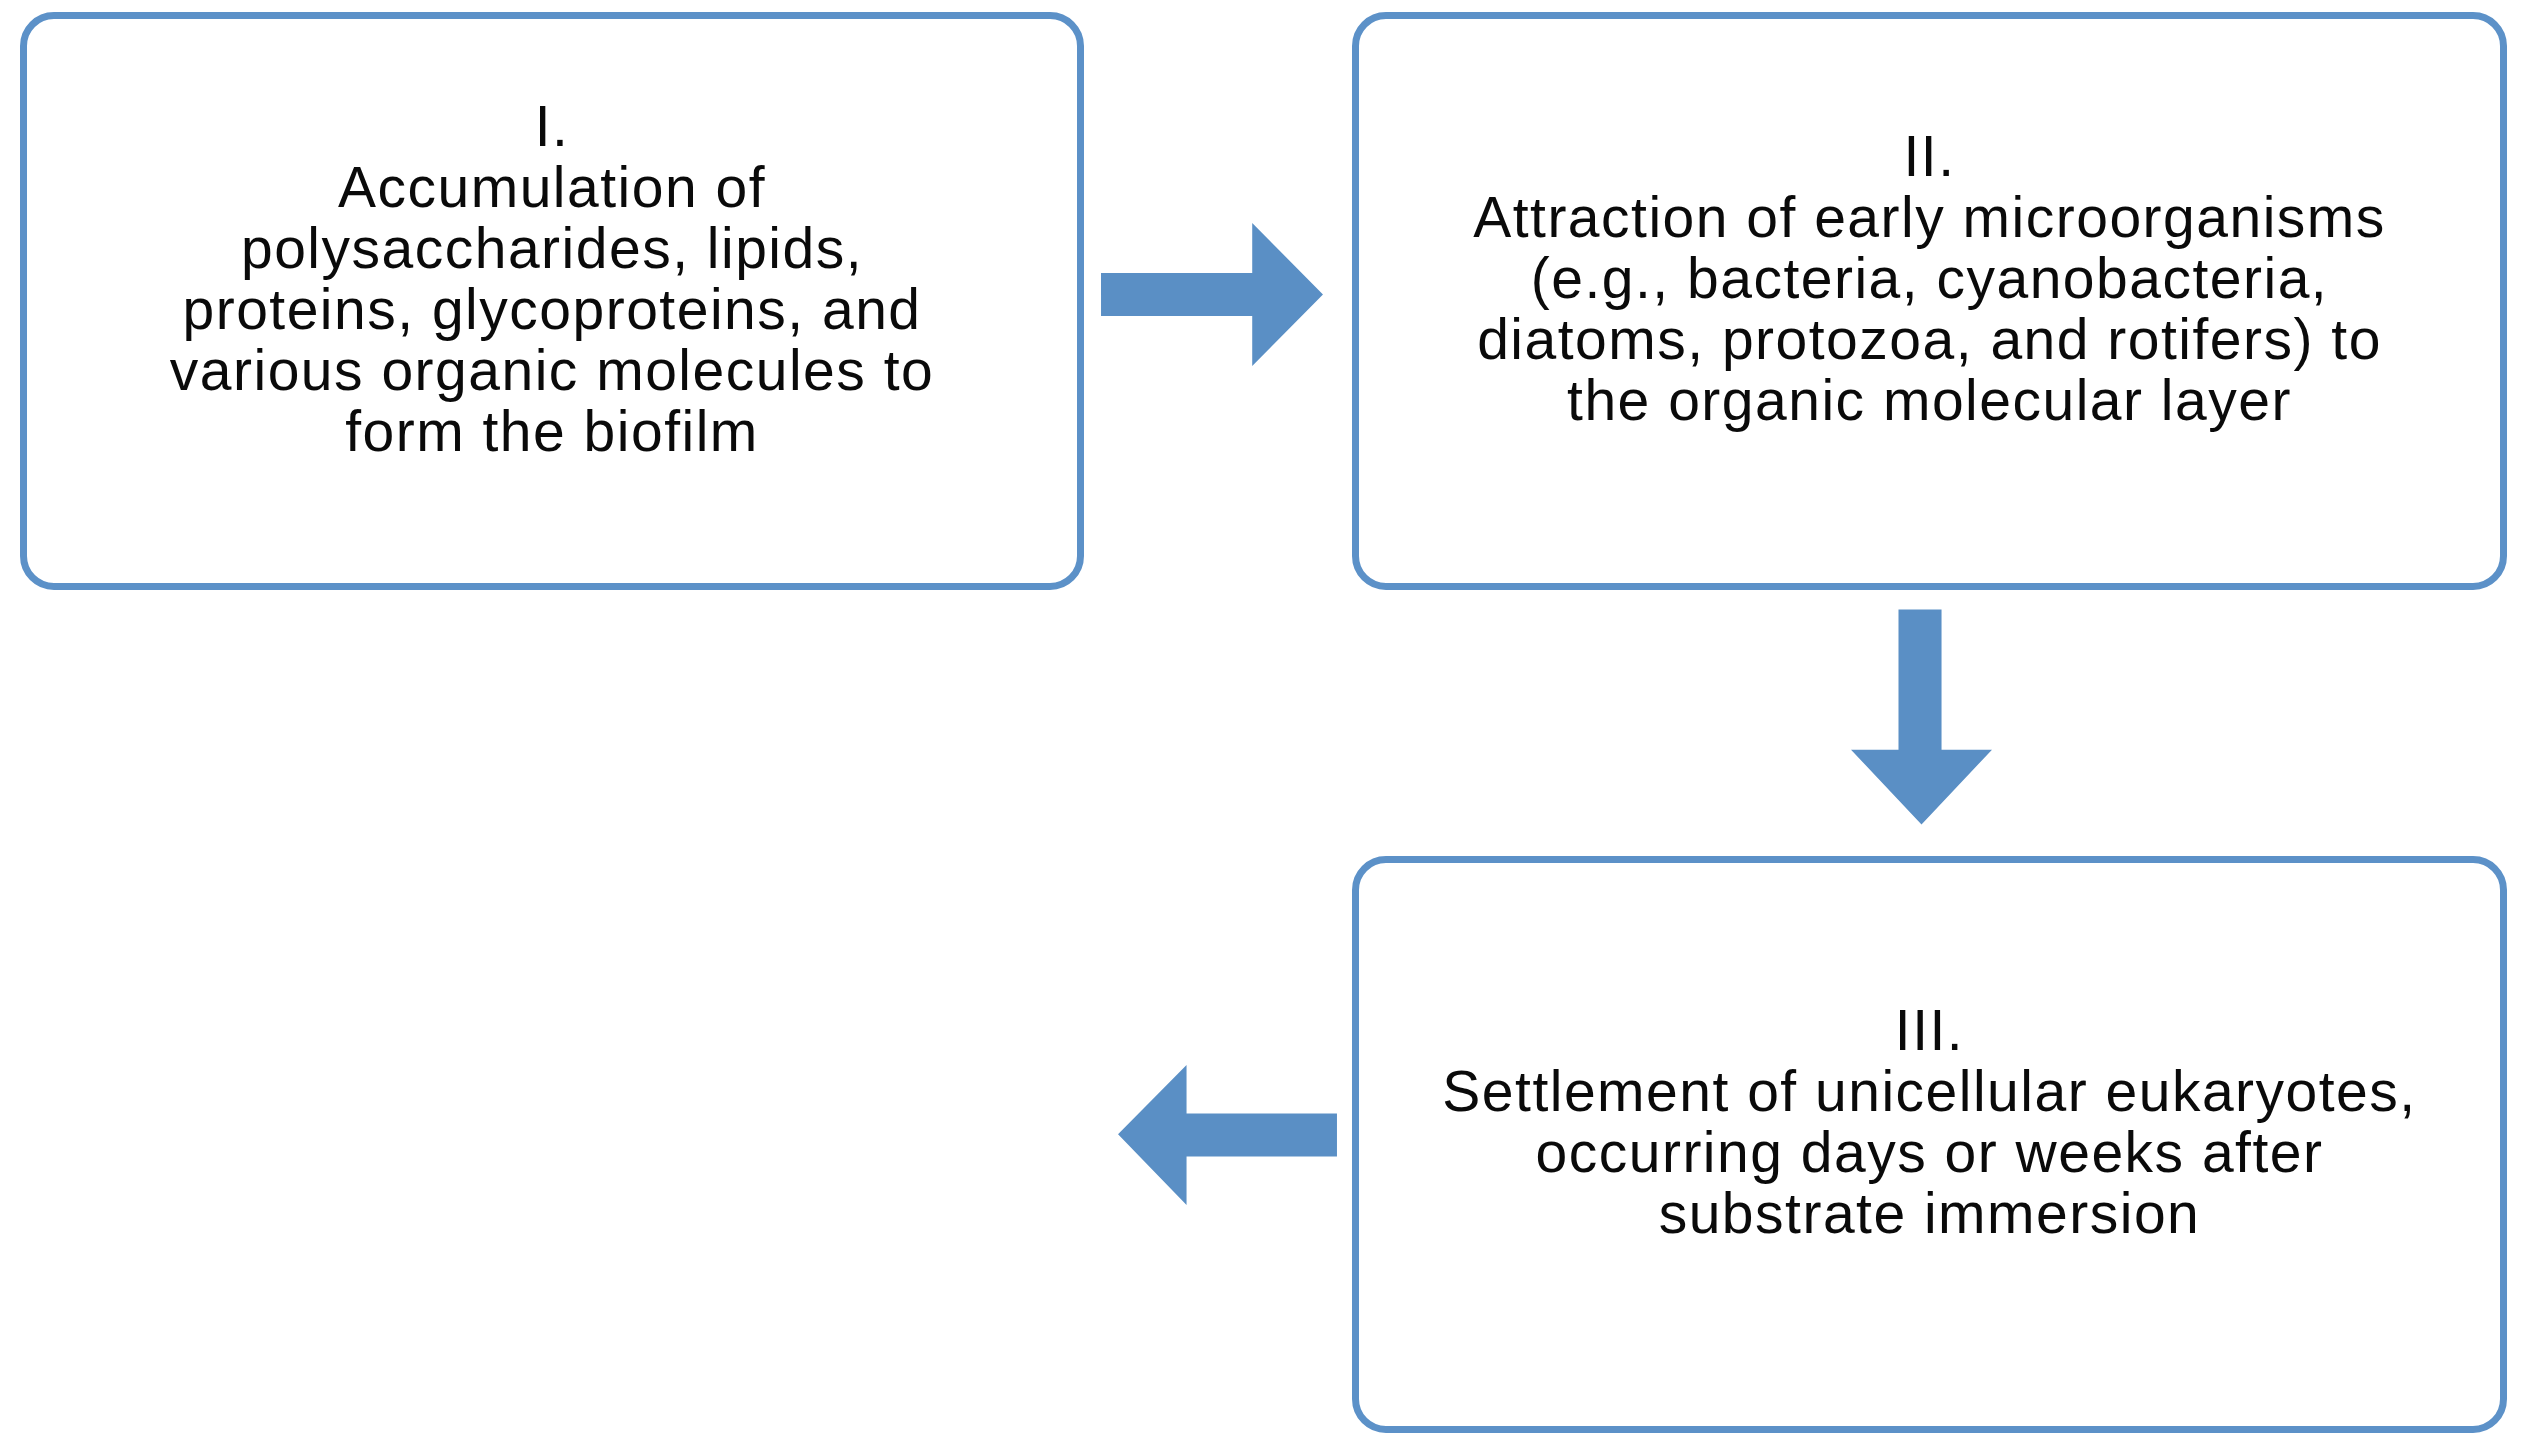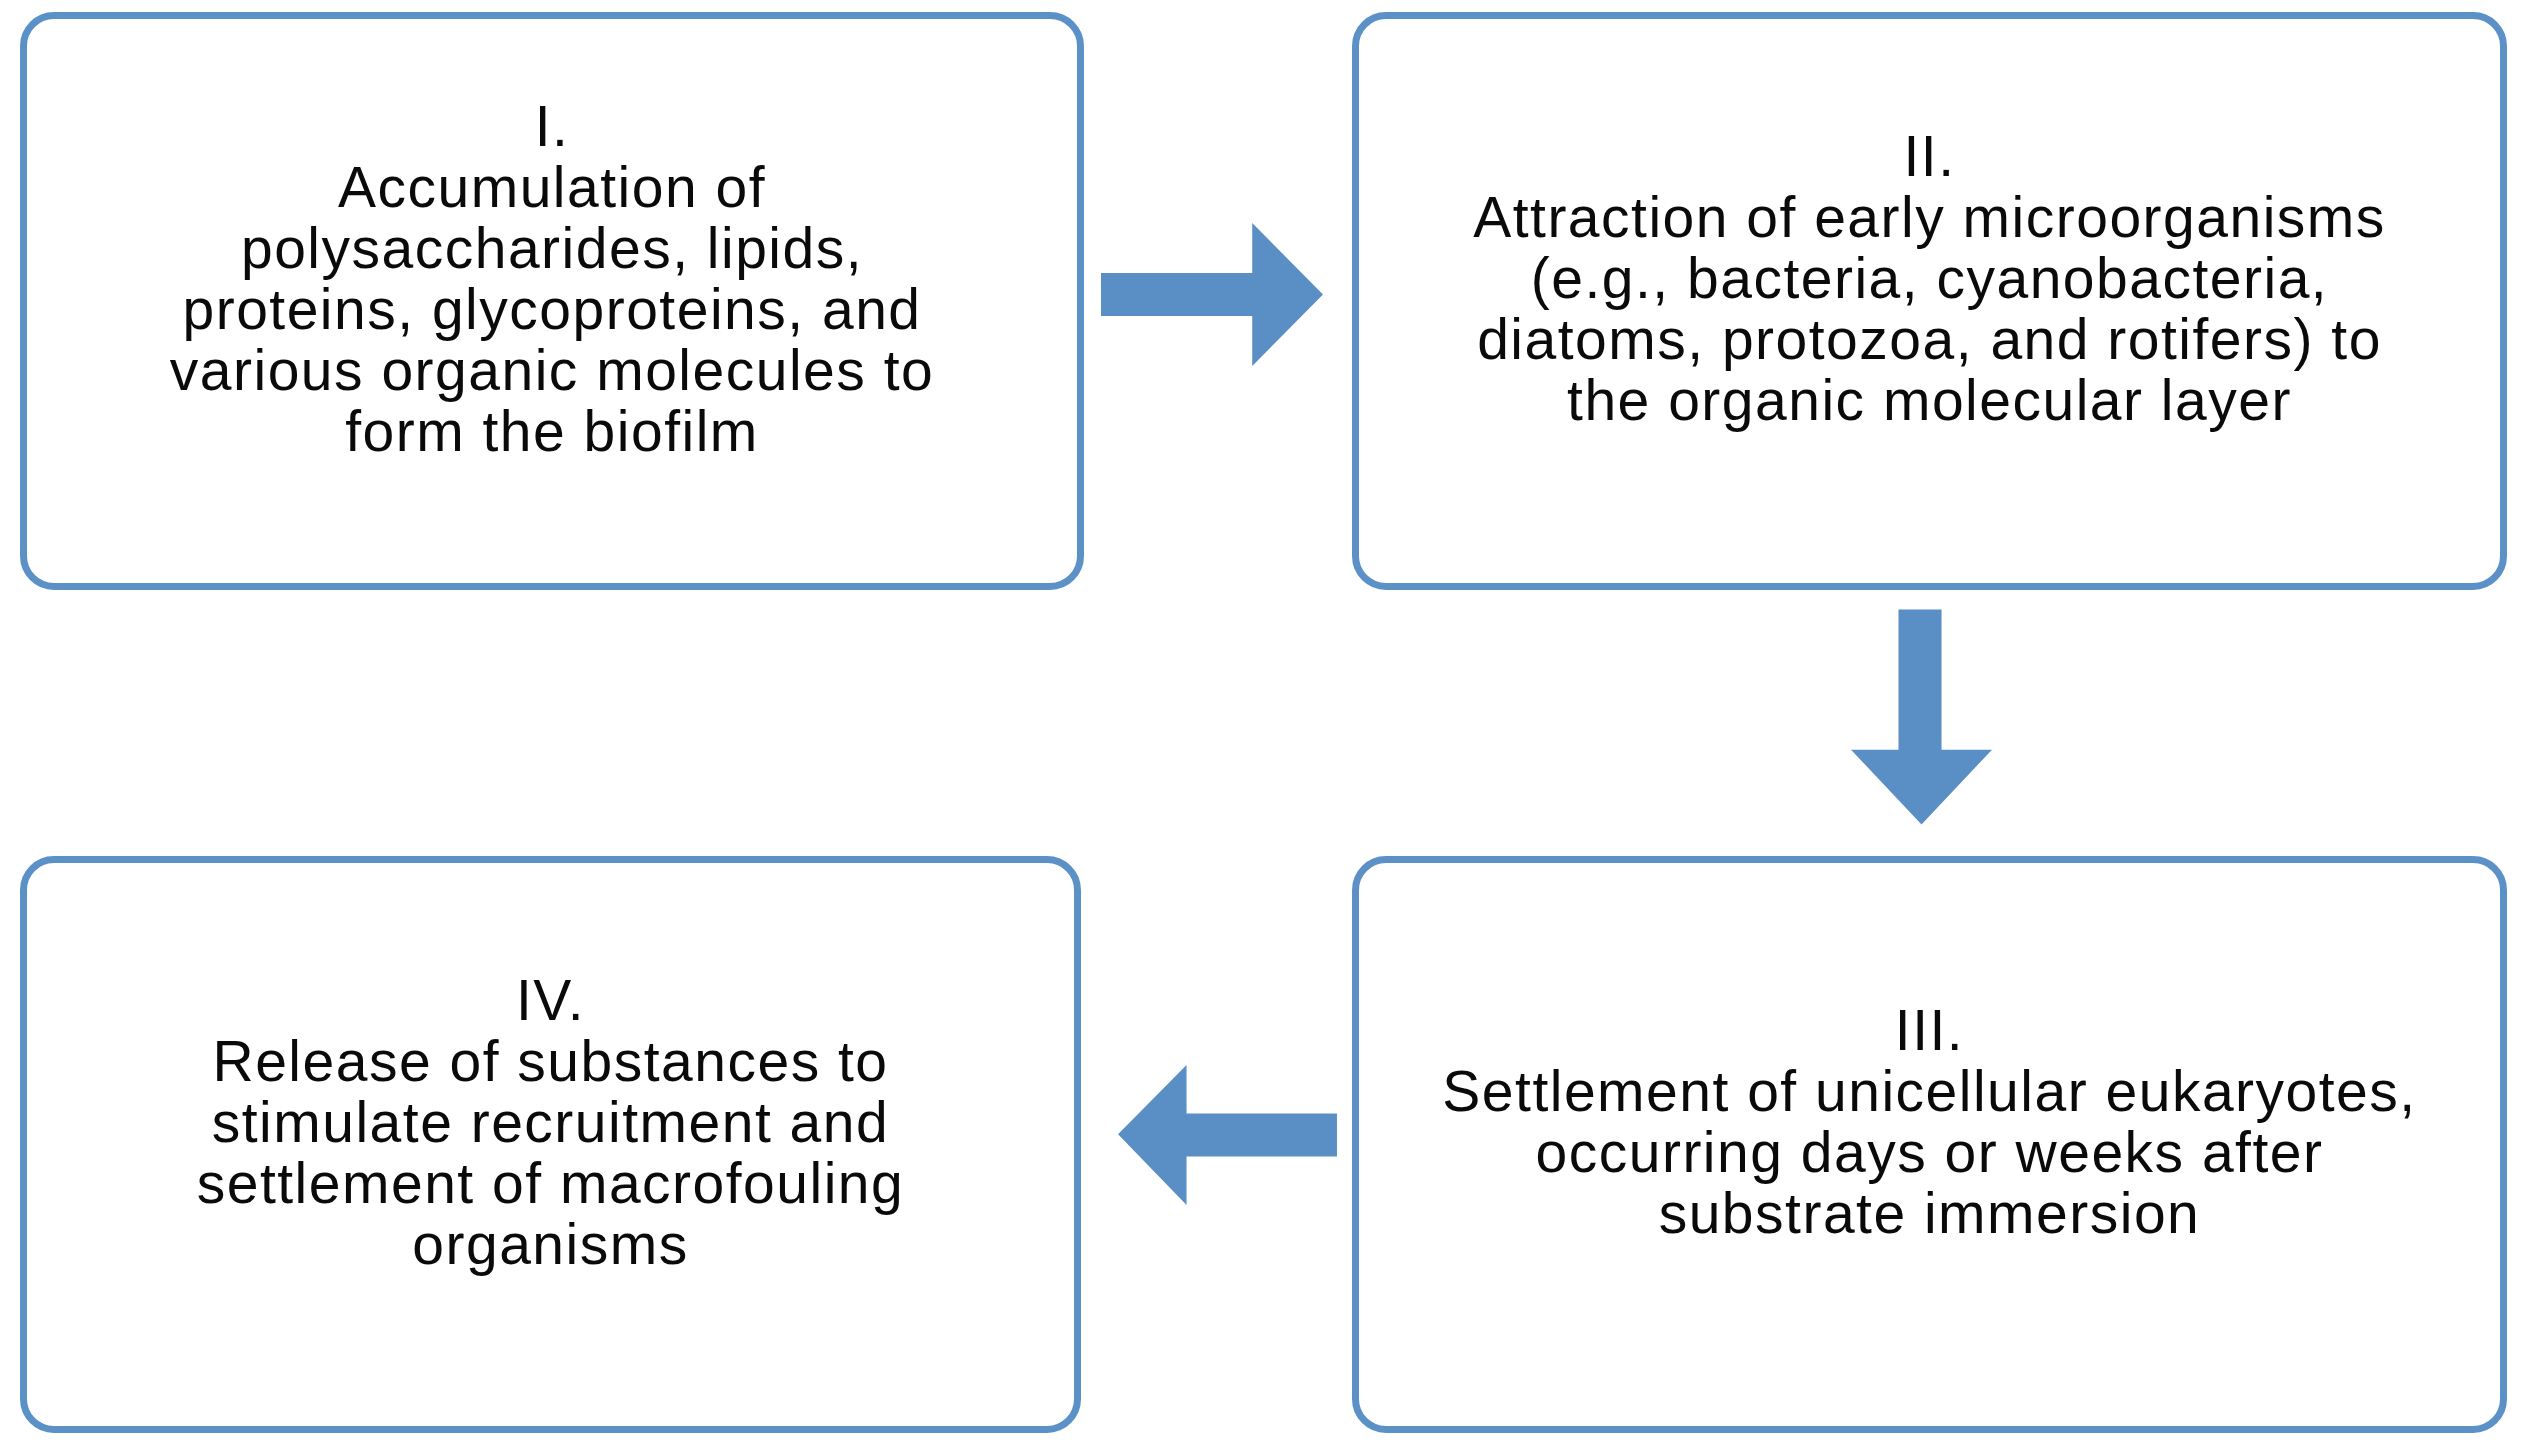--- a/index.html
+++ b/index.html
@@ -66,27 +66,20 @@
   </div>
 
   <div class="flow-box box-stage-2">
     <div class="box-text">II.
 Attraction of early microorganisms
 (e.g., bacteria, cyanobacteria,
 diatoms, protozoa, and rotifers) to
 the organic molecular layer</div>
   </div>
 
-  <div class="flow-box box-stage-4">
-    <div class="box-text">IV.
-Release of substances to
-stimulate recruitment and
-settlement of macrofouling
-organisms</div>
-  </div>
 
   <svg class="arrow arrow-1" width="222" height="143" viewBox="0 0 298 192">
     <polygon points="0,67 203,67 203,0 298,96 203,192 203,125 0,125" fill="#5a8fc5"></polygon>
   </svg>
 
   <svg class="arrow arrow-2" width="141" height="216" viewBox="0 0 190 290">
     <polygon points="64,0 122,0 122,189 190,189 95,290 0,189 64,189" fill="#5a8fc5"></polygon>
   </svg>
 
   <svg class="arrow arrow-3" width="219" height="140" viewBox="0 0 294 188">

